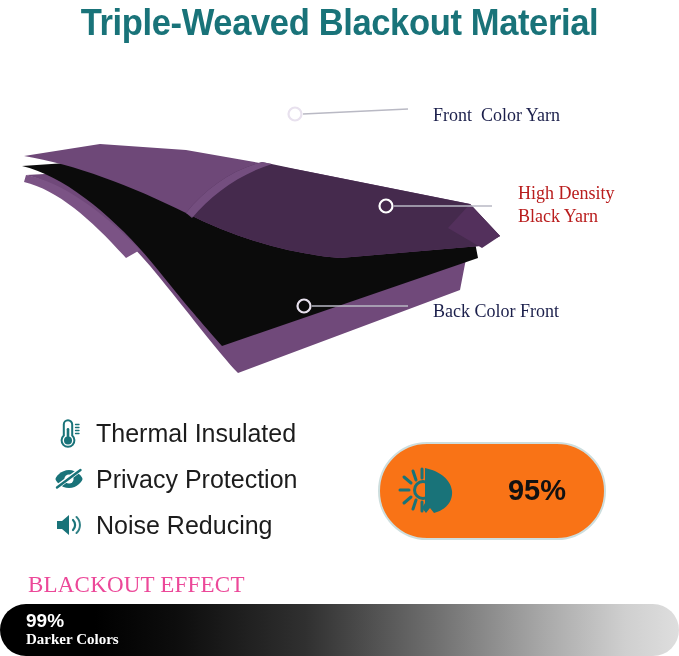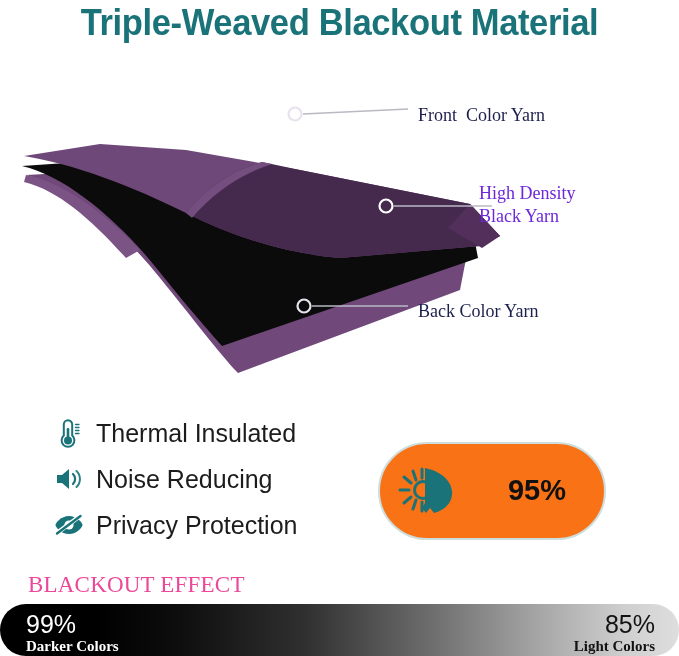--- a/index.html
+++ b/index.html
@@ -43,23 +43,24 @@
   }
   #diagram svg { display: block; }
 
   .callout-label {
     position: absolute;
     font-family: "Liberation Serif", serif;
     font-size: 18px;
     color: #1b1f4b;
     white-space: pre;
     line-height: 1.25;
+    margin-left: 15px;
   }
   #label-front  { left: 418px; top: 104px; }
-  #label-black  { left: 479px; top: 182px; color: #6d28d9; }
+  #label-black  { left: 503px; top: 182px; color: #b91c1c; }
   #label-back   { left: 418px; top: 300px; }
 
   
   #features {
     position: absolute;
     left: 48px;
     top: 410px;
     width: 320px;
   }
   .feature-row {
@@ -162,22 +163,22 @@
   }
   #bar-right {
     position: absolute;
     right: 24px;
     top: 6px;
     text-align: right;
     color: #131313;
   }
   .bar-pct {
     font-family: "Liberation Sans", sans-serif;
-    font-weight: normal;
-    font-size: 25px;
+    font-weight: bold;
+    font-size: 19px;
     line-height: 1.12;
   }
   .bar-sub {
     font-family: "Liberation Serif", serif;
     font-weight: bold;
     font-size: 15px;
     line-height: 1.15;
     text-align: center;
   }
 </style>
@@ -216,50 +217,39 @@
       <circle cx="295" cy="36" r="6.5"></circle>
       <circle cx="386" cy="128" r="6.5" stroke="#ffffff"></circle>
       <circle cx="304" cy="228" r="6.5"></circle>
     </g>
   </svg>
 </div>
 
 <div class="callout-label" id="label-front">Front  Color Yarn</div>
 <div class="callout-label" id="label-black">High Density
 Black Yarn</div>
-<div class="callout-label" id="label-back">Back Color Yarn</div>
+<div class="callout-label" id="label-back">Back Color Front</div>
 
 <div id="features">
 
   <div class="feature-row">
     <span class="feature-icon">
       <svg width="26" height="32" viewBox="0 0 26 32" xmlns="http://www.w3.org/2000/svg">
         <path d="M12 3.2 a4.2 4.2 0 0 1 4.2 4.2 v11.2 a6.4 6.4 0 1 1 -8.4 0 V7.4 A4.2 4.2 0 0 1 12 3.2 Z" fill="none" stroke="#197379" stroke-width="2"></path>
         <circle cx="12" cy="23.6" r="4" fill="#197379"></circle>
         <rect x="10.7" y="11" width="2.6" height="10" rx="1.3" fill="#197379"></rect>
         <g stroke="#197379" stroke-width="1.3" stroke-linecap="round">
           <line x1="19.5" y1="7.5" x2="23" y2="7.5"></line>
           <line x1="19.5" y1="10.5" x2="23" y2="10.5"></line>
           <line x1="19.5" y1="13.5" x2="23" y2="13.5"></line>
           <line x1="19.5" y1="16.5" x2="23" y2="16.5"></line>
         </g>
       </svg>
     </span>
     <span class="feature-text">Thermal Insulated</span>
-  </div>
-
-  <div class="feature-row">
-    <span class="feature-icon">
-      <svg width="30" height="28" viewBox="0 0 30 28" xmlns="http://www.w3.org/2000/svg">
-        <path d="M3 10 H8 L15 4 V24 L8 18 H3 Z" fill="#197379"></path>
-        <path d="M19 9 a7 7 0 0 1 0 10" fill="none" stroke="#197379" stroke-width="2.2" stroke-linecap="round"></path>
-        <path d="M22.5 6 a11 11 0 0 1 0 16" fill="none" stroke="#197379" stroke-width="2" stroke-linecap="round" opacity="0.9"></path>
-      </svg>
-    </span>
-    <span class="feature-text">Noise Reducing</span>
   </div>
 
   <div class="feature-row">
     <span class="feature-icon">
       <svg width="32" height="26" viewBox="0 0 32 26" xmlns="http://www.w3.org/2000/svg">
         <defs>
           <mask id="eyeCut">
             <rect x="0" y="0" width="32" height="26" fill="#fff"></rect>
             <line x1="4" y1="21" x2="27" y2="4" stroke="#000" stroke-width="4.6" stroke-linecap="round"></line>
           </mask>
@@ -268,20 +258,31 @@
           <path d="M16 4 C24 4 29.5 11 29.5 13 C29.5 15 24 22 16 22
                    C8 22 2.5 15 2.5 13 C2.5 11 8 4 16 4 Z" fill="#197379"></path>
           <circle cx="16" cy="13" r="4.6" fill="#ffffff"></circle>
         </g>
         <line x1="4" y1="21.5" x2="27.5" y2="4" stroke="#197379" stroke-width="2.4" stroke-linecap="round"></line>
       </svg>
     </span>
     <span class="feature-text">Privacy Protection</span>
   </div>
 
+  <div class="feature-row">
+    <span class="feature-icon">
+      <svg width="30" height="28" viewBox="0 0 30 28" xmlns="http://www.w3.org/2000/svg">
+        <path d="M3 10 H8 L15 4 V24 L8 18 H3 Z" fill="#197379"></path>
+        <path d="M19 9 a7 7 0 0 1 0 10" fill="none" stroke="#197379" stroke-width="2.2" stroke-linecap="round"></path>
+        <path d="M22.5 6 a11 11 0 0 1 0 16" fill="none" stroke="#197379" stroke-width="2" stroke-linecap="round" opacity="0.9"></path>
+      </svg>
+    </span>
+    <span class="feature-text">Noise Reducing</span>
+  </div>
+
 </div>
 
 <div id="badge">
   <span id="badge-icon">
     <svg width="66" height="56" viewBox="0 0 66 56" xmlns="http://www.w3.org/2000/svg">
 
       <g stroke="#197379" stroke-width="3" stroke-linecap="round">
         <line x1="4" y1="27" x2="13" y2="27"></line>
         <line x1="8" y1="14" x2="15" y2="20"></line>
         <line x1="8" y1="40" x2="15" y2="34"></line>
@@ -300,17 +301,13 @@
   </span>
 </div>
 
 <div id="effect-heading">BLACKOUT EFFECT</div>
 
 <div id="bar">
   <div id="bar-left">
     <div class="bar-pct">99%</div>
     <div class="bar-sub">Darker Colors</div>
   </div>
-  <div id="bar-right">
-    <div class="bar-pct">85%</div>
-    <div class="bar-sub">Light Colors</div>
-  </div>
 </div>
 
 </body></html>

